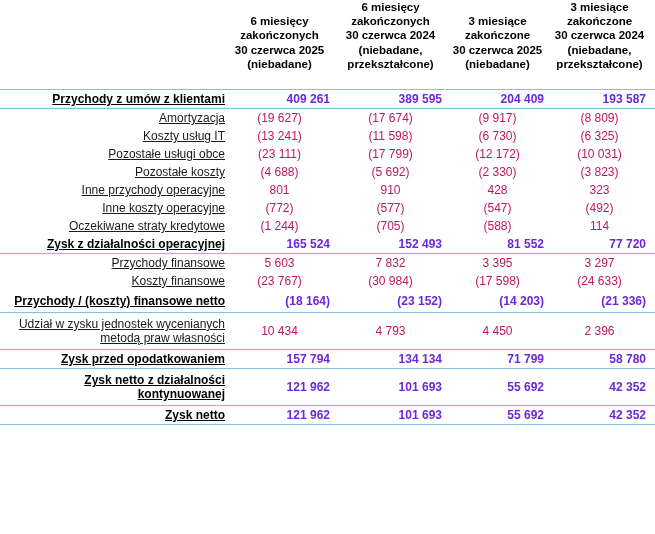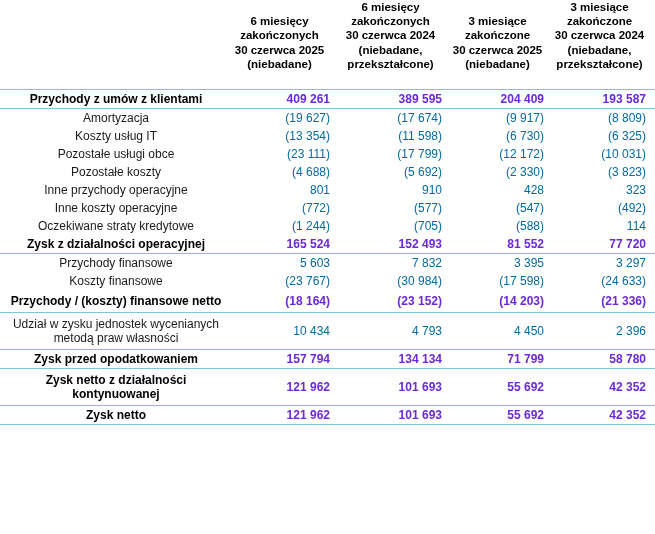--- a/index.html
+++ b/index.html
@@ -41,36 +41,37 @@
   }
 
   tbody td {
     font-size: 12px;
     line-height: 14px;
     padding: 2px 0 2px 0;
     vertical-align: middle;
     color: #1a1a1a;
   }
   td.lbl {
-    text-align: center;
+    text-align: right;
     padding-left: 7px;
     padding-right: 4px;
+    text-decoration: underline;
   }
   td.val {
     text-align: right;
     padding-right: 9px;
     white-space: nowrap;
   }
 
   
   tr.total td.lbl { font-weight: bold; color: #000000; }
   tr.total td.val { font-weight: bold; color: #6d28d9; }
 
   tr.plain td.lbl { font-weight: normal; }
-  tr.plain td.val { font-weight: normal; color: #0369a1; }
+  tr.plain td.val { font-weight: normal; color: #be185d; text-align: center; }
 
   
   tr.rule-below td { border-bottom: 1.5px solid #7fc4de; }
 
   tr.tall td { padding-top: 4px; padding-bottom: 4px; }
   tr.tall td.lbl { line-height: 14px; }
 </style>
 </head>
 <body>
 
@@ -123,21 +124,21 @@
       </tr>
       <tr class="plain">
         <td class="lbl">Amortyzacja</td>
         <td class="val">(19 627)</td>
         <td class="val">(17 674)</td>
         <td class="val">(9 917)</td>
         <td class="val">(8 809)</td>
       </tr>
       <tr class="plain">
         <td class="lbl">Koszty usług IT</td>
-        <td class="val">(13 354)</td>
+        <td class="val">(13 241)</td>
         <td class="val">(11 598)</td>
         <td class="val">(6 730)</td>
         <td class="val">(6 325)</td>
       </tr>
       <tr class="plain">
         <td class="lbl">Pozostałe usługi obce</td>
         <td class="val">(23 111)</td>
         <td class="val">(17 799)</td>
         <td class="val">(12 172)</td>
         <td class="val">(10 031)</td>

